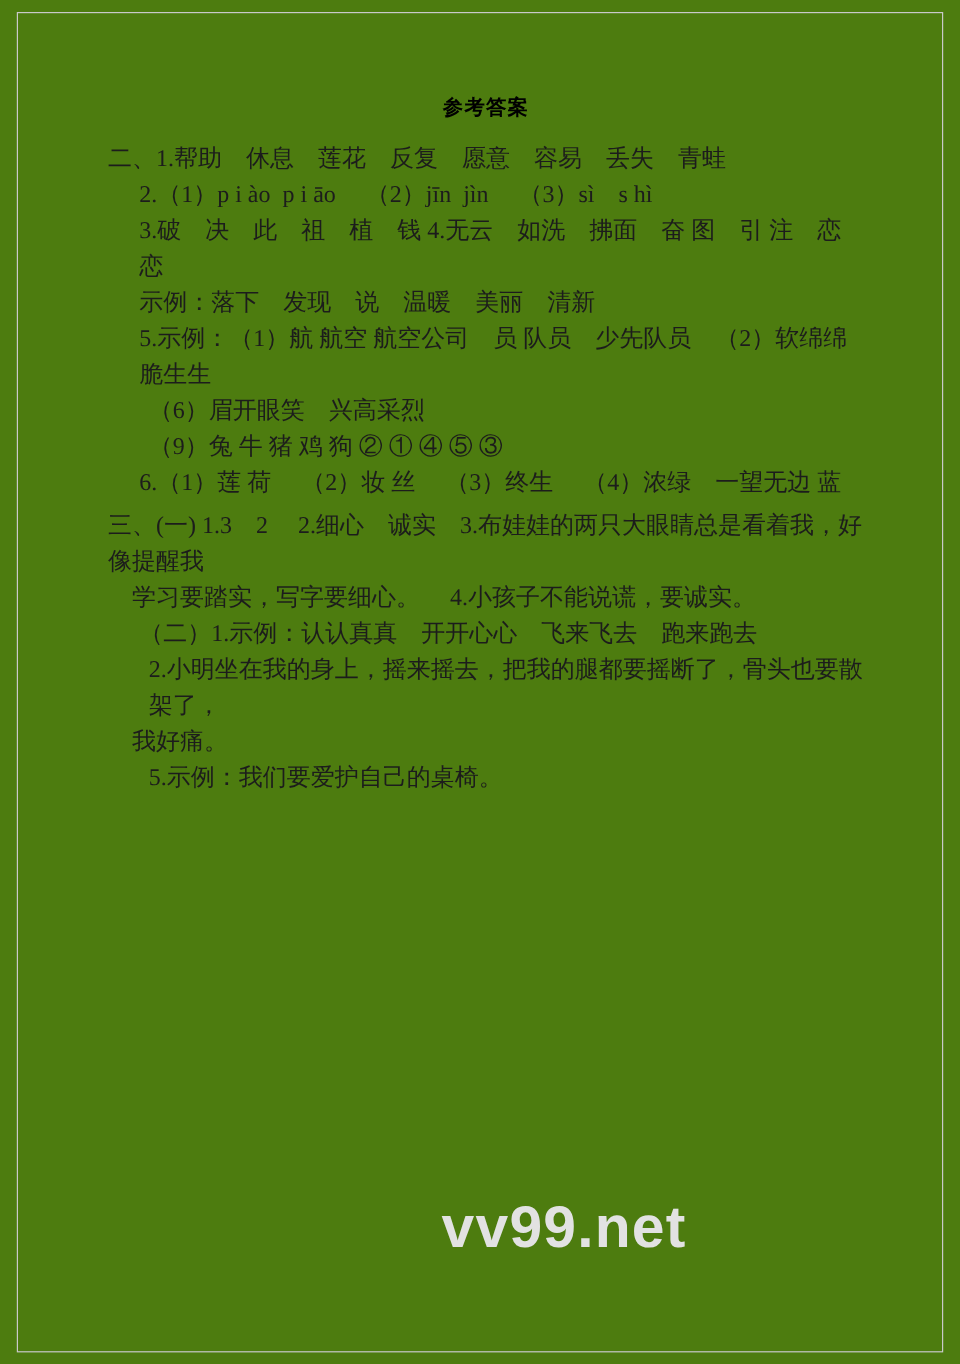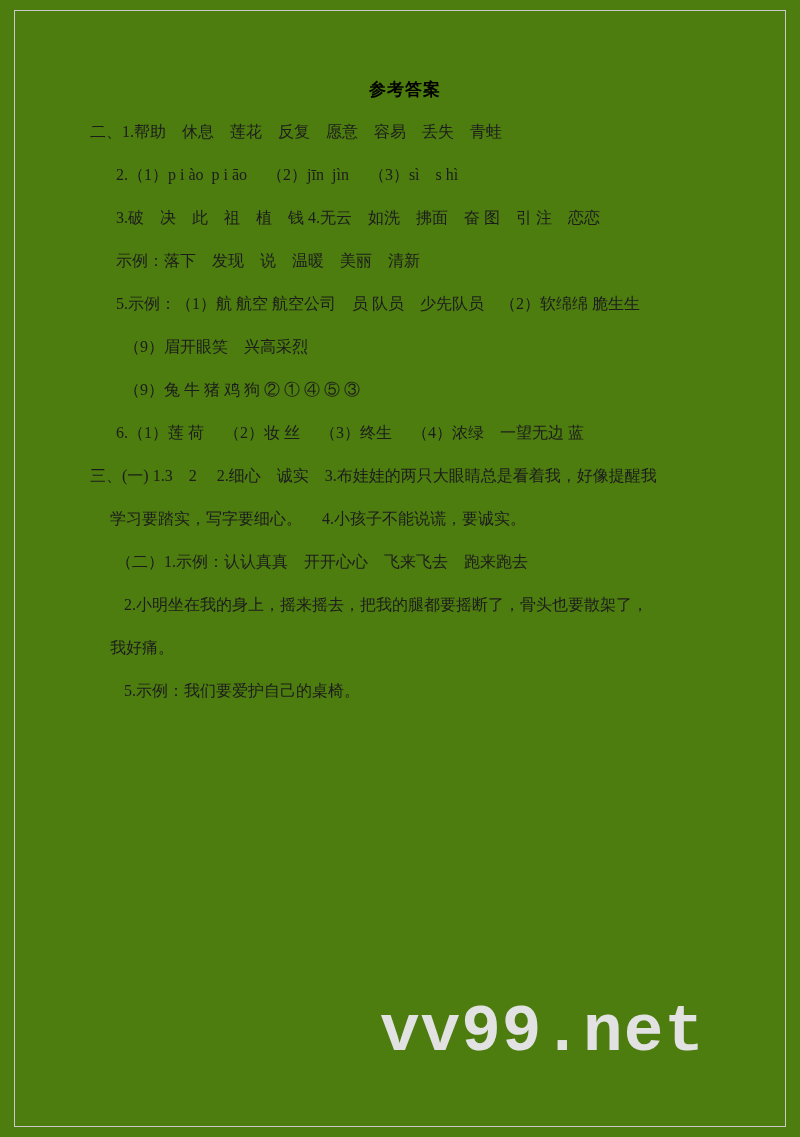--- a/index.html
+++ b/index.html
@@ -44,37 +44,36 @@
   .doc-title {
     text-align: center;
     font-family: "Liberation Sans", sans-serif;
     font-weight: bold;
     font-size: 17px;
     letter-spacing: 1px;
     margin: 0 0 16px 0;
     color: #000;
   }
   .line {
-    font-size: 16px;
+    font-size: 20px;
     line-height: 30px;
     white-space: pre-wrap;
     color: #1c1c1c;
-    margin-top: 13px;
   }
   .indent-0 { margin-left: 0; }
   .indent-1 { margin-left: 20px; }
   .indent-2 { margin-left: 26px; }
   .indent-3 { margin-left: 34px; }
   .sec-gap { margin-top: 6px; }
   .watermark {
     position: absolute;
-    left: 380px;
+    left: 368px;
     top: 995px;
-    font-family: Liberation Mono, monospace;
-    font-size: 66px;
+    font-family: Liberation Sans, sans-serif;
+    font-size: 49px;
     font-weight: bold;
     color: #e2e2e2;
     letter-spacing: 1px;
     user-select: none;
   }
 </style>
 </head>
 <body>
 
 <div class="page">
@@ -82,21 +81,21 @@
 
   <div class="content">
     <h1 class="doc-title">参考答案</h1>
 
     <div>
       <div class="line indent-0">二、1.帮助　休息　莲花　反复　愿意　容易　丢失　青蛙</div>
       <div class="line indent-2">2.（1）p i ào  p i āo　 （2）jīn  jìn　 （3）sì　s hì</div>
       <div class="line indent-2">3.破　决　此　祖　植　钱 4.无云　如洗　拂面　奋 图　引 注　恋恋</div>
       <div class="line indent-2">示例：落下　发现　说　温暖　美丽　清新</div>
       <div class="line indent-2">5.示例：（1）航 航空 航空公司　员 队员　少先队员　（2）软绵绵 脆生生</div>
-      <div class="line indent-3">（9）眉开眼笑　兴高采烈</div>
+      <div class="line indent-3">（6）眉开眼笑　兴高采烈</div>
       <div class="line indent-3">（9）兔 牛 猪 鸡 狗 ② ① ④ ⑤ ③</div>
       <div class="line indent-2">6.（1）莲 荷　 （2）妆 丝　 （3）终生　 （4）浓绿　一望无边 蓝</div>
     </div>
 
     <div class="sec-gap">
       <div class="line indent-0">三、(一) 1.3　2　 2.细心　诚实　3.布娃娃的两只大眼睛总是看着我，好像提醒我</div>
       <div class="line indent-1">学习要踏实，写字要细心。　 4.小孩子不能说谎，要诚实。</div>
       <div class="line indent-2">（二）1.示例：认认真真　开开心心　飞来飞去　跑来跑去</div>
       <div class="line indent-3">2.小明坐在我的身上，摇来摇去，把我的腿都要摇断了，骨头也要散架了，</div>
       <div class="line indent-1">我好痛。</div>

